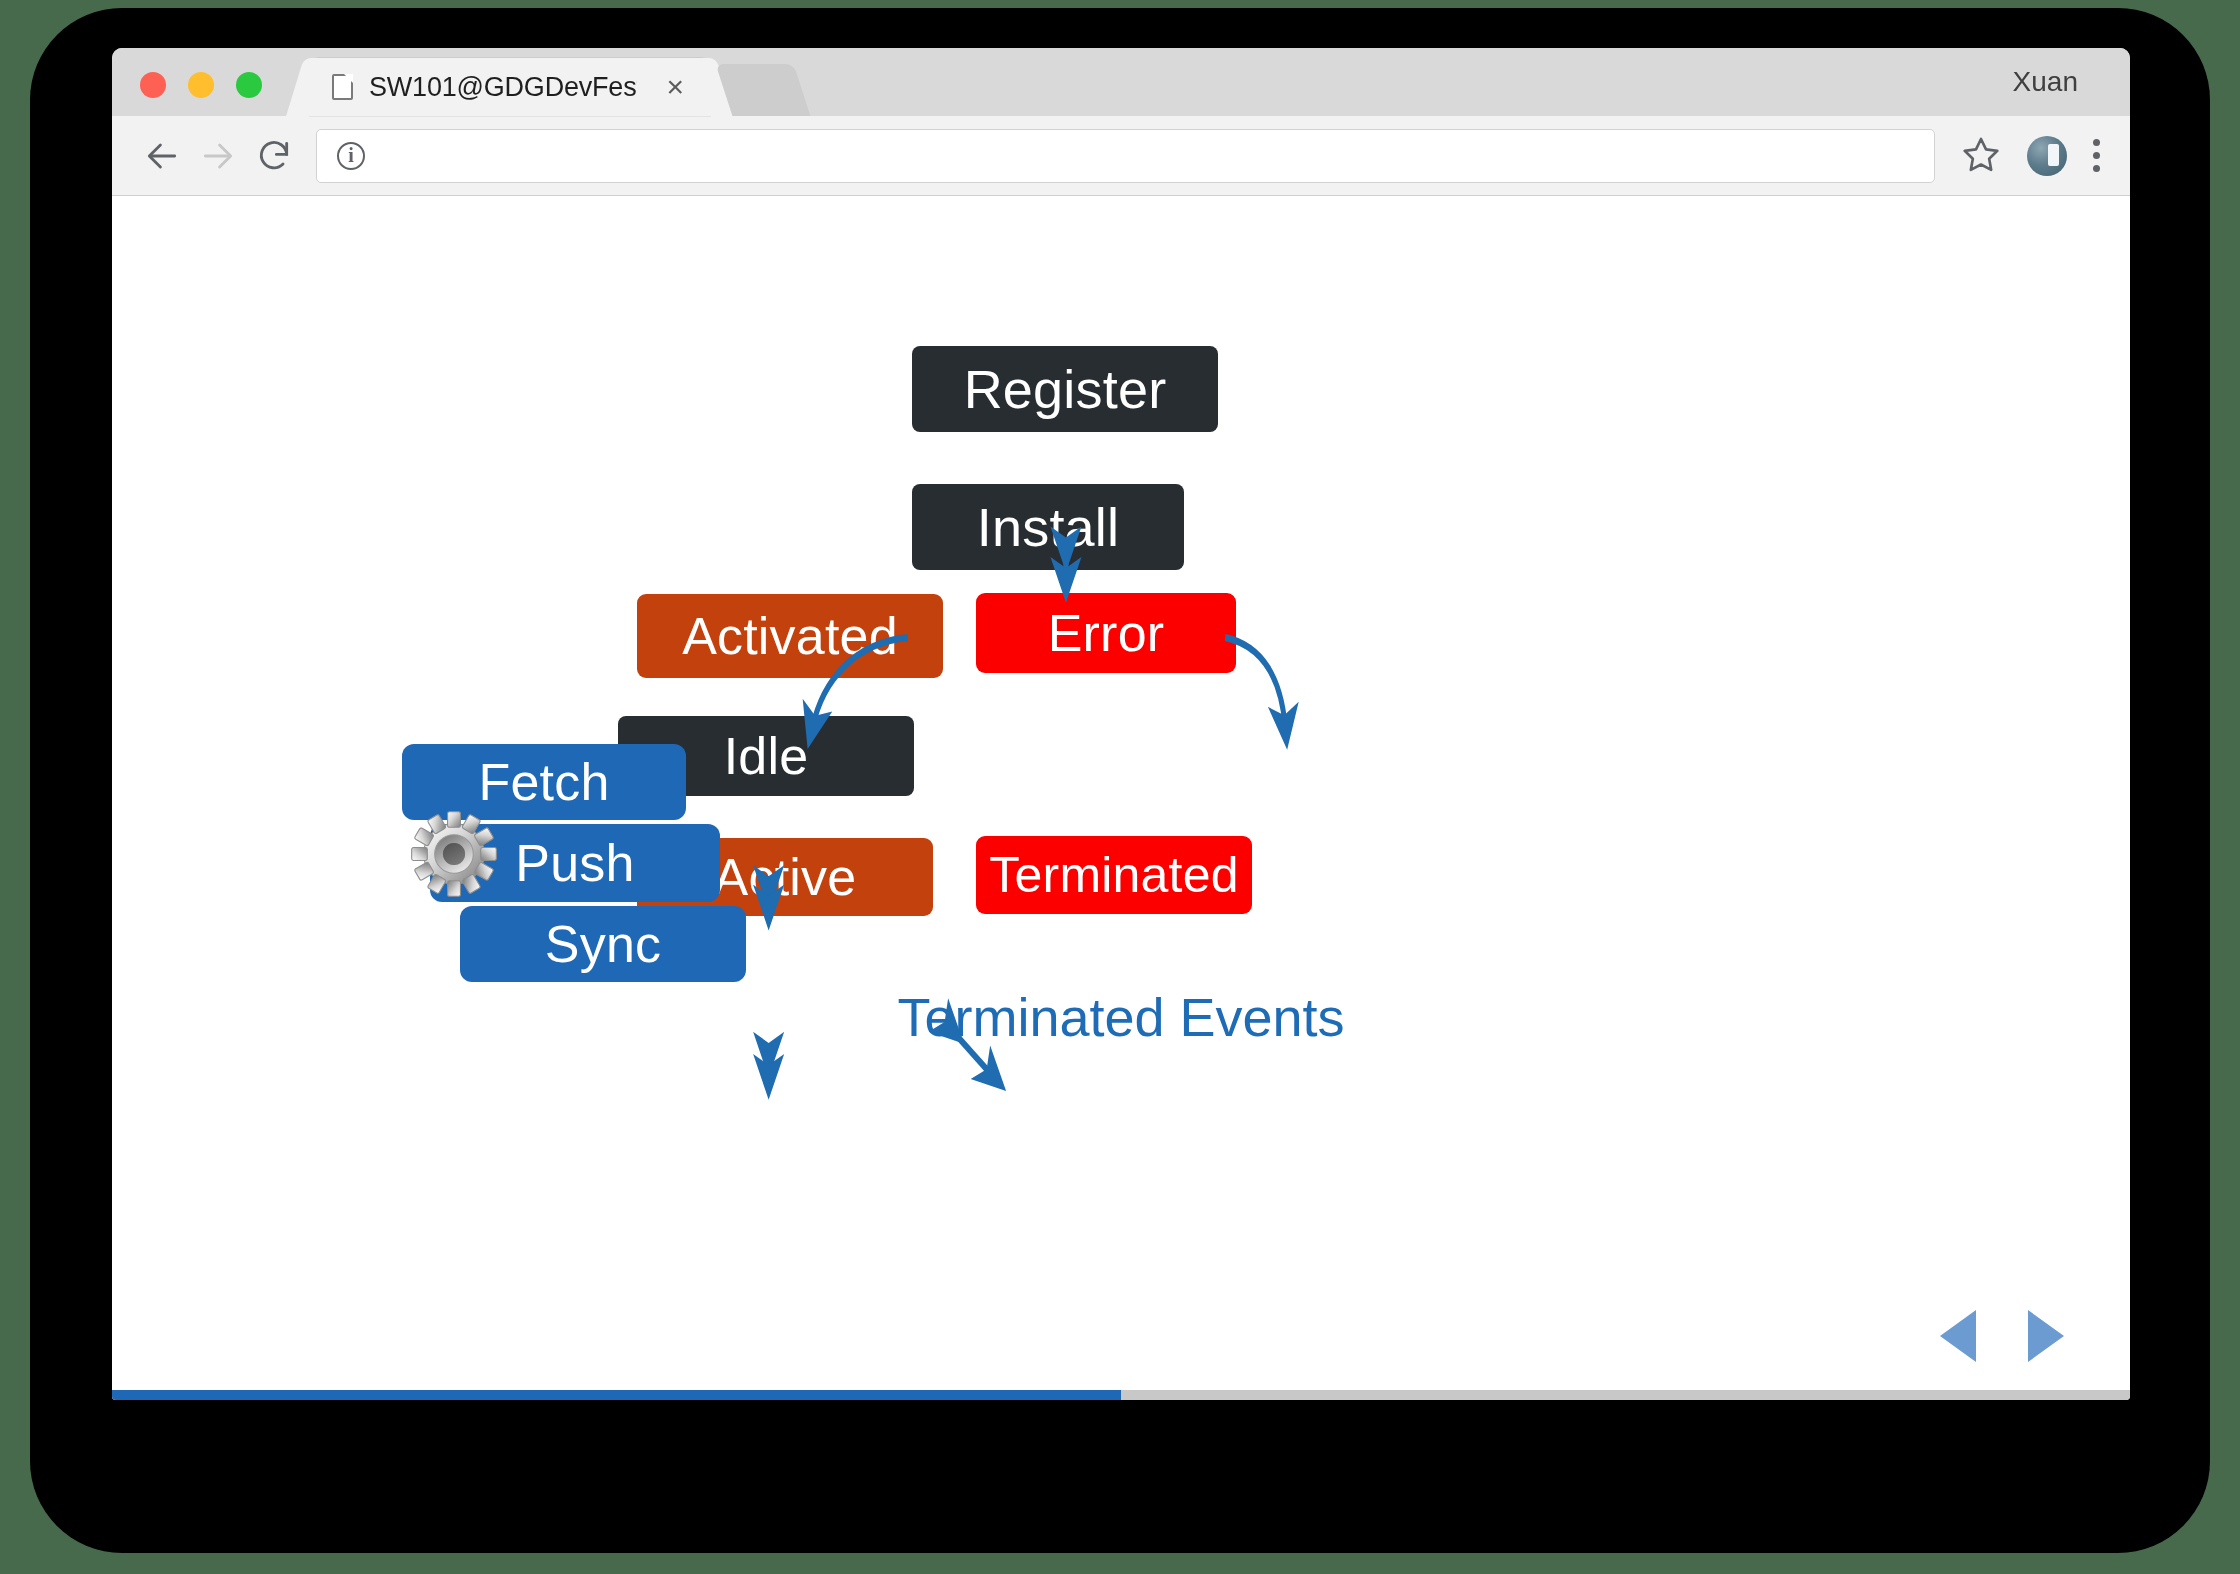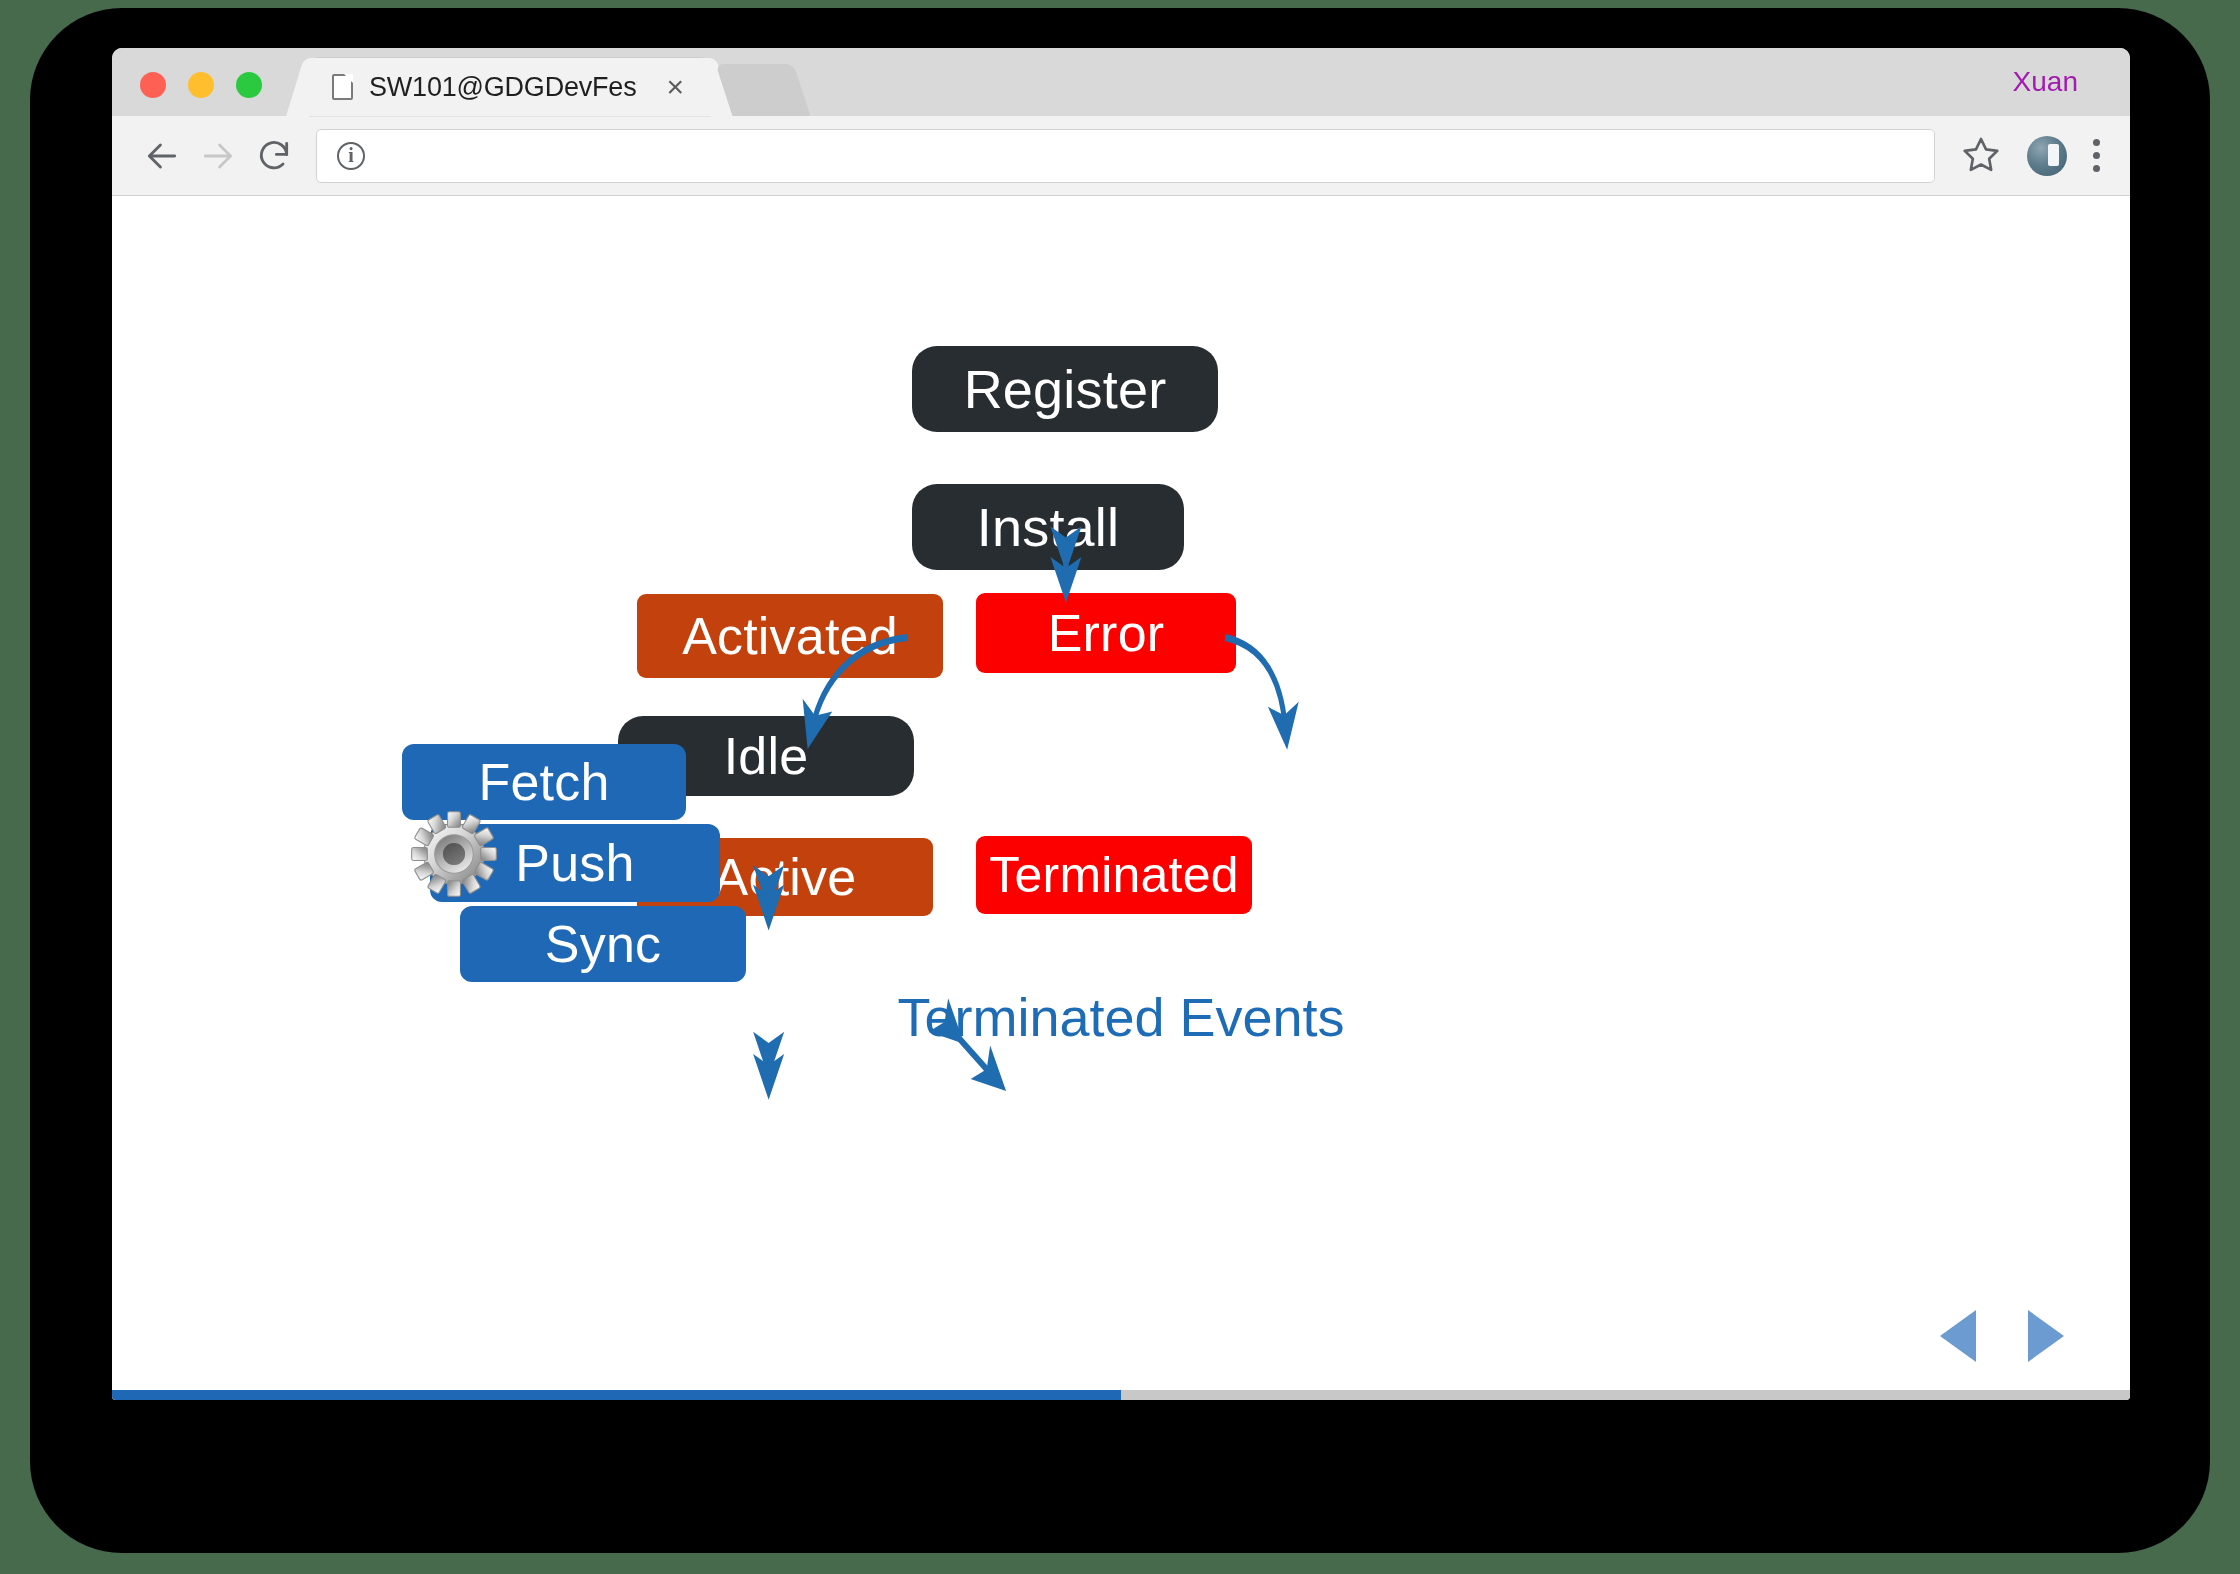--- a/index.html
+++ b/index.html
@@ -121,21 +121,21 @@
     background: #cdcdcd;
     border-radius: 8px 8px 0 0;
     transform: skewX(18deg);
   }
 
   #profile-name {
     position: absolute;
     right: 52px; top: 50%;
     transform: translateY(-50%);
     font-size: 28px;
-    color: #a21caf;
+    color: #404040;
   }
 
   
   #toolbar {
     height: 80px;
     background: #f2f2f2;
     border-bottom: 1px solid #cfcfcf;
     display: flex;
     align-items: center;
     padding: 0 30px 0 22px;
@@ -219,21 +219,21 @@
   .node {
     position: absolute;
     display: flex;
     align-items: center;
     justify-content: center;
     color: #ffffff;
     font-size: 52px;
     letter-spacing: 0.2px;
     white-space: nowrap;
   }
-  .node.dark  { background: #282d31; border-radius: 25px; }
+  .node.dark  { background: #282d31; border-radius: 8px; }
   .node.green { background: #c2410c; border-radius: 9px; margin-left: 19px; }
   .node.red   { background: #fc0000; border-radius: 9px; }
   .node.blue  { background: #1f68b5; border-radius: 12px; }
 
   #n-register  { left: 800px; top: 150px;  width: 306px; height: 86px; font-size: 54px; }
   #n-install   { left: 800px; top: 288px;  width: 272px; height: 86px; font-size: 54px; }
   #n-activated { left: 506px; top: 398px;  width: 306px; height: 84px; }
   #n-error     { left: 864px; top: 397px;  width: 260px; height: 80px; }
   #n-idle      { left: 506px; top: 520px;  width: 296px; height: 80px; }
   #n-active    { left: 506px; top: 642px;  width: 296px; height: 78px; }

